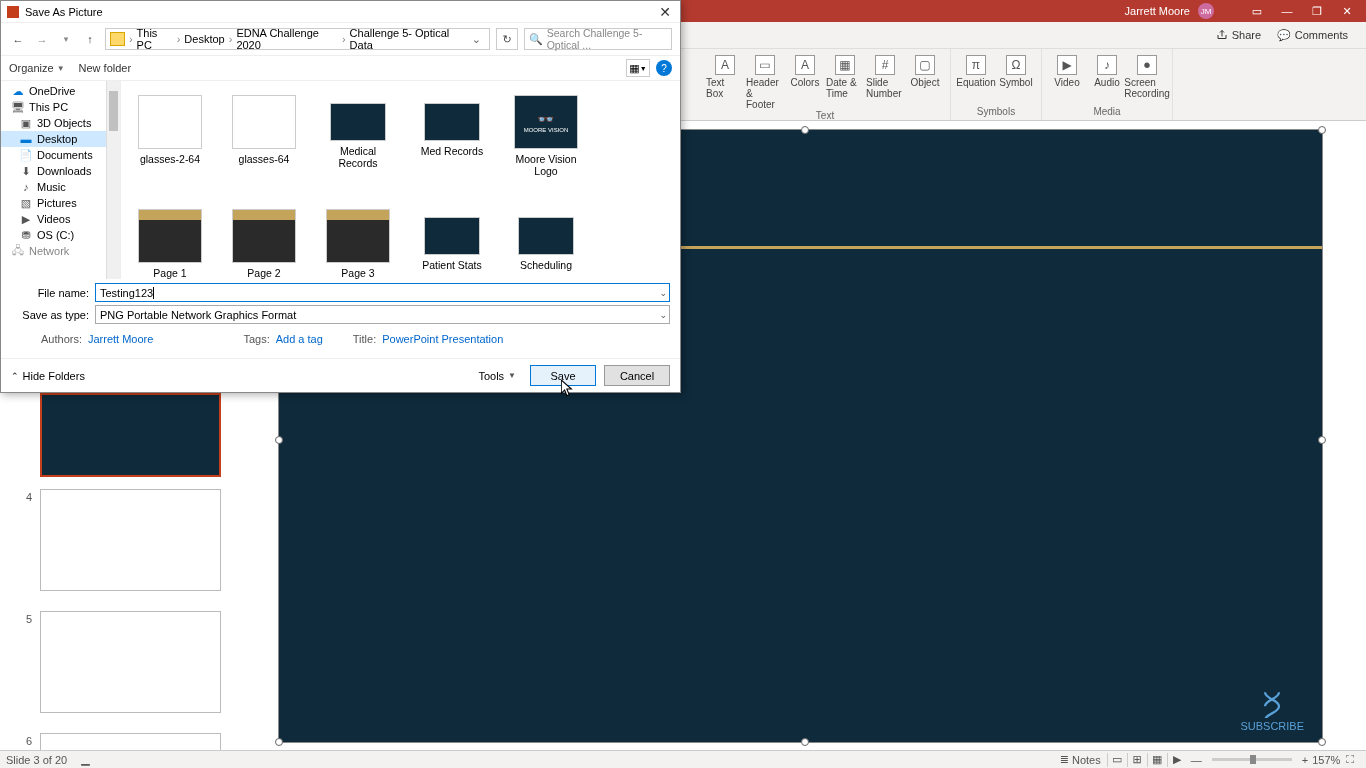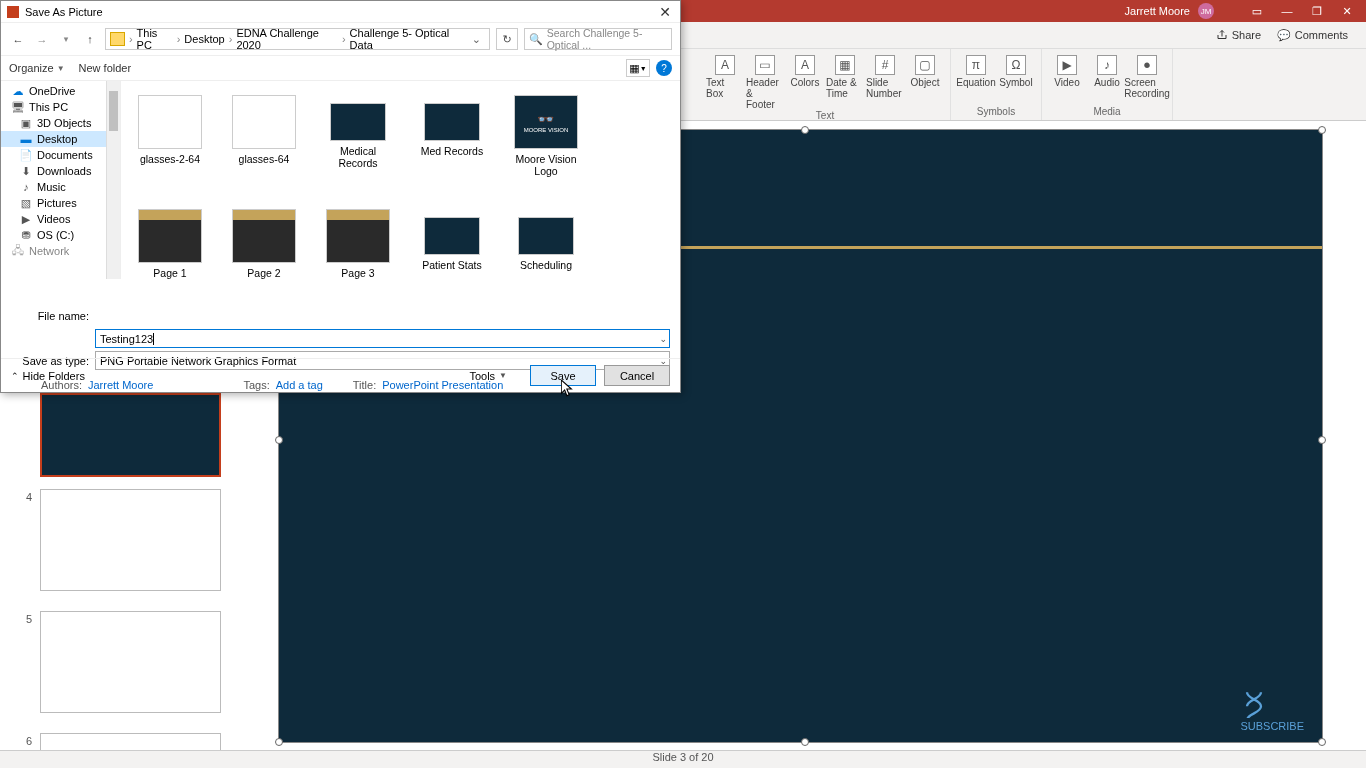--- a/index.html
+++ b/index.html
@@ -20,31 +20,31 @@
 .ribbon-items { display:flex; gap:2px; flex:1; align-items:flex-start; padding-top:4px;}
 .ribbon-item { display:flex; flex-direction:column; align-items:center; width: 38px; gap:2px;}
 .ribbon-item .ricon { width:20px; height:20px; border:1px solid #999; display:flex; align-items:center; justify-content:center; font-size:12px; color:#555; background:#fff;}
 .ribbon-item .rlabel { font-size: 10px; color:#444; text-align:left; line-height:11px; }
 .ribbon-group-label { font-size:10px; color:#666; padding-bottom:1px;}
 
 .ppt-slidearea { position: absolute; top: 121px; left: 230px; right: 0; bottom: 18px; background: #fff; }
 .slide-canvas { position:absolute; top:8px; left:48px; width:1045px; height:614px; background:#0e2a3b; border:1px solid #888; }
 .slide-canvas .goldline { position:absolute; top:116px; left:0; right:0; height:3px; background:#c4a35a; }
 .sel-handle { position:absolute; width:8px; height:8px; border:1px solid #666; background:#fff; border-radius:50%; }
-.subscribe-badge { position:absolute; right:18px; bottom:10px; color:#5aa0d8; font-size:9px; }
+.subscribe-badge { position:absolute; right:18px; bottom:10px; color:#5aa0d8; font-size:9px; text-align:center;}
 .subscribe-badge svg { width:28px; height:28px; }
 
 .ppt-thumbs { position: absolute; top: 393px; left: 10px; width: 210px; bottom: 18px; background:#fff; }
 .thumb-wrapper { position:absolute; left:16px; display:flex; }
 .thumb-num { width:14px; font-size:11px; color:#555; text-align:left; padding-top:2px;}
 .thumb { width:181px; height:102px; border:1px solid #bbb; background:#fff; }
 .thumb.active { border:2px solid #c43e1c; background:#0e2a3b; }
 .thumb.dark { background:#0e2a3b; }
 
-.ppt-status { position:absolute; bottom:0; left:0; right:0; height:18px; background:#f3f2f1; border-top:1px solid #ccc; display:flex; align-items:center; padding: 0 6px; font-size:10px; color:#555;flex-direction:column; }
+.ppt-status { position:absolute; bottom:0; left:0; right:0; height:18px; background:#f3f2f1; border-top:1px solid #ccc; display:flex; align-items:center; padding: 0 6px; font-size:10px; color:#555; }
 .ppt-status .spacer { flex:1; }
 .ppt-status .sbtn { padding: 0 6px; display:flex; align-items:center; gap:3px;}
 .ppt-status .viewbtn { width:20px; height:14px; border-left:1px solid #ccc; display:flex; align-items:center; justify-content:center;}
 .zoom-slider { width:80px; height:3px; background:#ccc; margin:0 6px; position:relative;}
 .zoom-slider::after { content:""; position:absolute; left:48%; top:-3px; width:6px; height:9px; background:#888;}
 
 
 .dialog { position: absolute; top: 0; left: 0; width: 681px; height: 393px; background: #fff; border: 1px solid #888; box-shadow: 2px 2px 8px rgba(0,0,0,.3); z-index: 100; }
 .dlg-title { height: 22px; background: #fff; border-bottom: 1px solid #eee; display:flex; align-items:center; padding-left: 6px; gap:6px;}
 .dlg-title .picon { width:12px; height:12px; background:#c43e1c; }
@@ -77,32 +77,32 @@
 .file { width: 78px; height: 98px; display:flex; flex-direction:column; align-items:center; padding:2px;}
 .file .fthumb { width:64px; height:54px; border:1px solid #ccc; background:#fff; margin-top:6px; display:flex; align-items:center; justify-content:center; overflow:hidden;}
 .file .fthumb.dark { background:#0e2a3b; }
 .file .fthumb.darksmall { background:#0e2a3b; width:56px; height:38px; margin-top:14px;}
 .file .flabel { font-size:10.5px; color:#000; text-align:center; margin-top:4px; line-height:12px; word-break:break-word;}
 
 .dlg-fields { padding: 4px 10px 0 10px; }
 .field-row { display:flex; align-items:center; margin-bottom: 3px; }
 .field-row label { width:84px; text-align:right; font-size:11px; color:#000; padding-right:6px;}
 .field-row .finput { flex:1; height:19px; border:1px solid #7a7a7a; background:#fff; padding:0 4px; font-size:11px; display:flex; align-items:center; position:relative;}
-.field-row .finput.focused { border:1px solid #0078d7;margin-top:46px; }
+.field-row .finput.focused { border:1px solid #0078d7; }
 .field-row .finput .fdrop { position:absolute; right:2px; color:#555; font-size:9px;}
 .meta-row { display:flex; gap:30px; padding: 6px 0 4px 30px; font-size:11px;}
 .meta-row .mlabel { color:#555; margin-right:6px;}
 .meta-row .mval.link { color:#0066cc; }
 .meta-row .mval.hint { color:#0066cc; }
 
 .dlg-footer { position:absolute; bottom:0; left:0; right:0; height:34px; border-top:1px solid #eee; display:flex; align-items:center; padding:0 10px;}
 .hide-folders { display:flex; align-items:center; gap:4px; font-size:11px; color:#000;}
 .dlg-footer .spacer { flex:1; }
 .tools { font-size:11px; color:#000; margin-right:14px; display:flex; align-items:center; gap:4px;}
-.dbtn { width:66px; height:21px; border:1px solid #999; background:#e1e1e1; font-size:11px; display:flex; align-items:center; justify-content:center;margin-left:9px;}
+.dbtn { width:66px; height:21px; border:1px solid #999; background:#e1e1e1; font-size:11px; display:flex; align-items:center; justify-content:center;}
 .dbtn.primary { border:1px solid #0078d7; background:#e5f1fb; }
 .dbtn + .dbtn { margin-left: 8px; }
 
 .cursor { position:absolute; top:380px; left:561px; z-index:200; pointer-events:none;}
 .cursor svg { width:14px; height:18px; }
 
 .scrollbar-v { position:absolute; right:0; top:0; bottom:0; width:14px; background:#f0f0f0; border-left:1px solid #ddd;}
 .scrollbar-v .sthumb { position:absolute; left:2px; right:2px; top:10px; height:40px; background:#c0c0c0;}
 
 </style>

